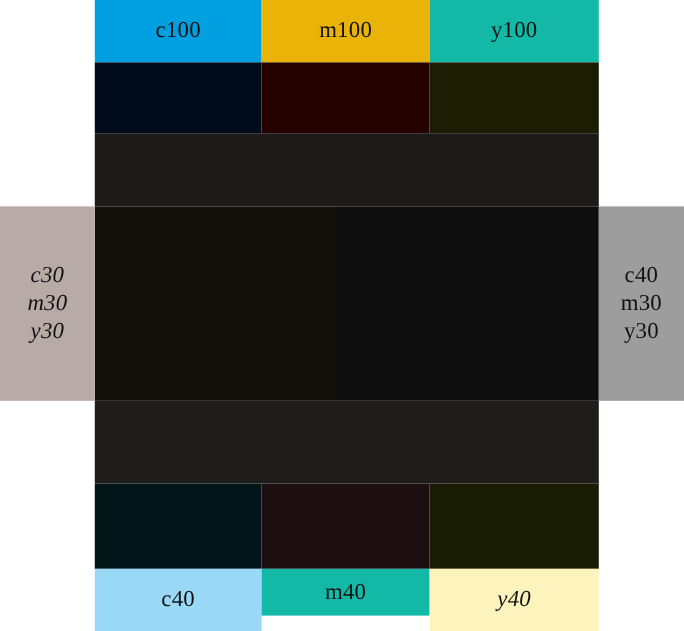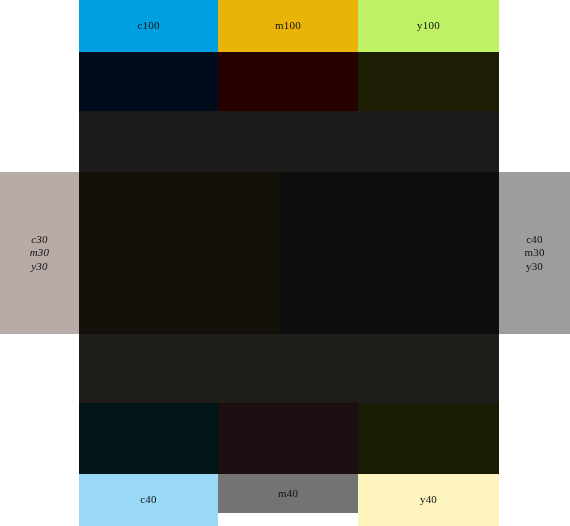--- a/index.html
+++ b/index.html
@@ -20,21 +20,21 @@
   }
   .patch {
     position: absolute;
     box-sizing: border-box;
     display: flex;
     align-items: center;
     justify-content: center;
     text-align: center;
     line-height: 1.22;
     color: #111111;
-    font-size: 11px;
+    font-size: 19px;
     letter-spacing: 0.2px;
     -webkit-font-smoothing: antialiased;
   }
   .swatch-label {
     display: block;
     white-space: pre-line;
     pointer-events: none;
   }
   .no-label {
     font-size: 0;
@@ -44,21 +44,21 @@
 <body>
 
 <div id="chart-root">
 
   <div class="patch" style="left:79px; top:0px; width:139px; height:52px; background:#009fe0;">
     <span class="swatch-label">c100</span>
   </div>
   <div class="patch" style="left:218px; top:0px; width:140px; height:52px; background:#eab308;">
     <span class="swatch-label">m100</span>
   </div>
-  <div class="patch" style="left:358px; top:0px; width:141px; height:52px; background:#bef264;">
+  <div class="patch" style="left:358px; top:0px; width:141px; height:52px; background:#14b8a6;">
     <span class="swatch-label">y100</span>
   </div>
 
   <div class="patch no-label" style="left:79px; top:52px; width:139px; height:59px; background:#000b1c;">
     <span class="swatch-label"></span>
   </div>
   <div class="patch no-label" style="left:218px; top:52px; width:140px; height:59px; background:#250200;">
     <span class="swatch-label"></span>
   </div>
   <div class="patch no-label" style="left:358px; top:52px; width:141px; height:59px; background:#1c1d02;">
@@ -97,20 +97,20 @@
   <div class="patch no-label" style="left:218px; top:403px; width:140px; height:71px; background:#1d0e12;">
     <span class="swatch-label"></span>
   </div>
   <div class="patch no-label" style="left:358px; top:403px; width:141px; height:71px; background:#191c05;">
     <span class="swatch-label"></span>
   </div>
 
   <div class="patch" style="left:79px; top:474px; width:139px; height:52px; background:#99d8f7;">
     <span class="swatch-label">c40</span>
   </div>
-  <div class="patch" style="left:218px; top:474px; width:140px; height:39px; background:#737373;">
+  <div class="patch" style="left:218px; top:474px; width:140px; height:39px; background:#14b8a6;">
     <span class="swatch-label">m40</span>
   </div>
-  <div class="patch" style="left:358px; top:474px; width:141px; height:52px; background:#fdf3bd;">
+  <div class="patch" style="left:358px; top:474px; width:141px; height:52px; background:#fdf3bd;font-style:italic;">
     <span class="swatch-label">y40</span>
   </div>
 
 </div>
 
 </body></html>

